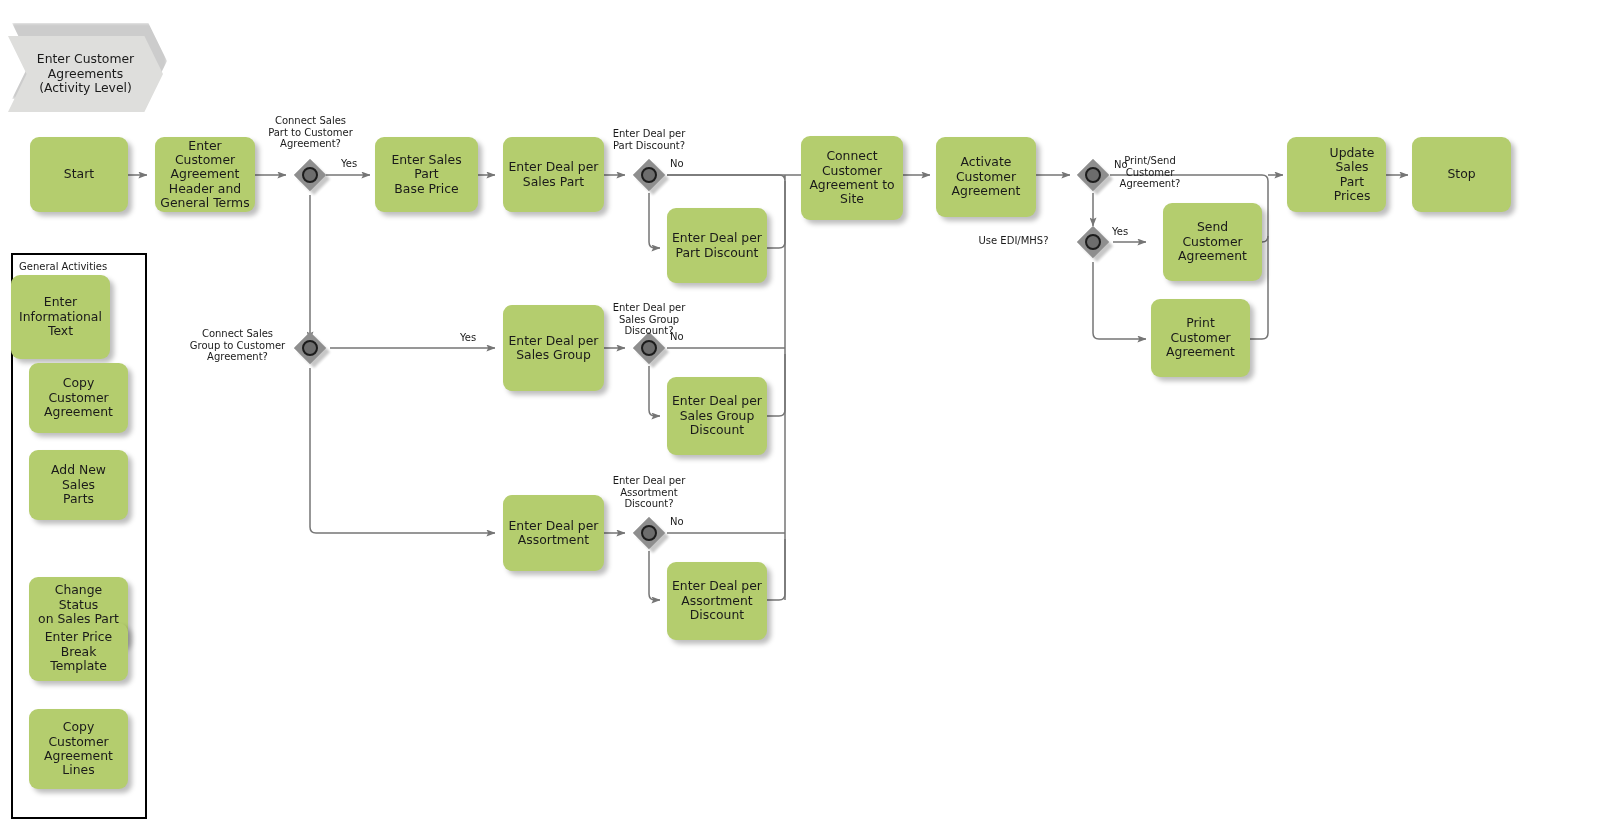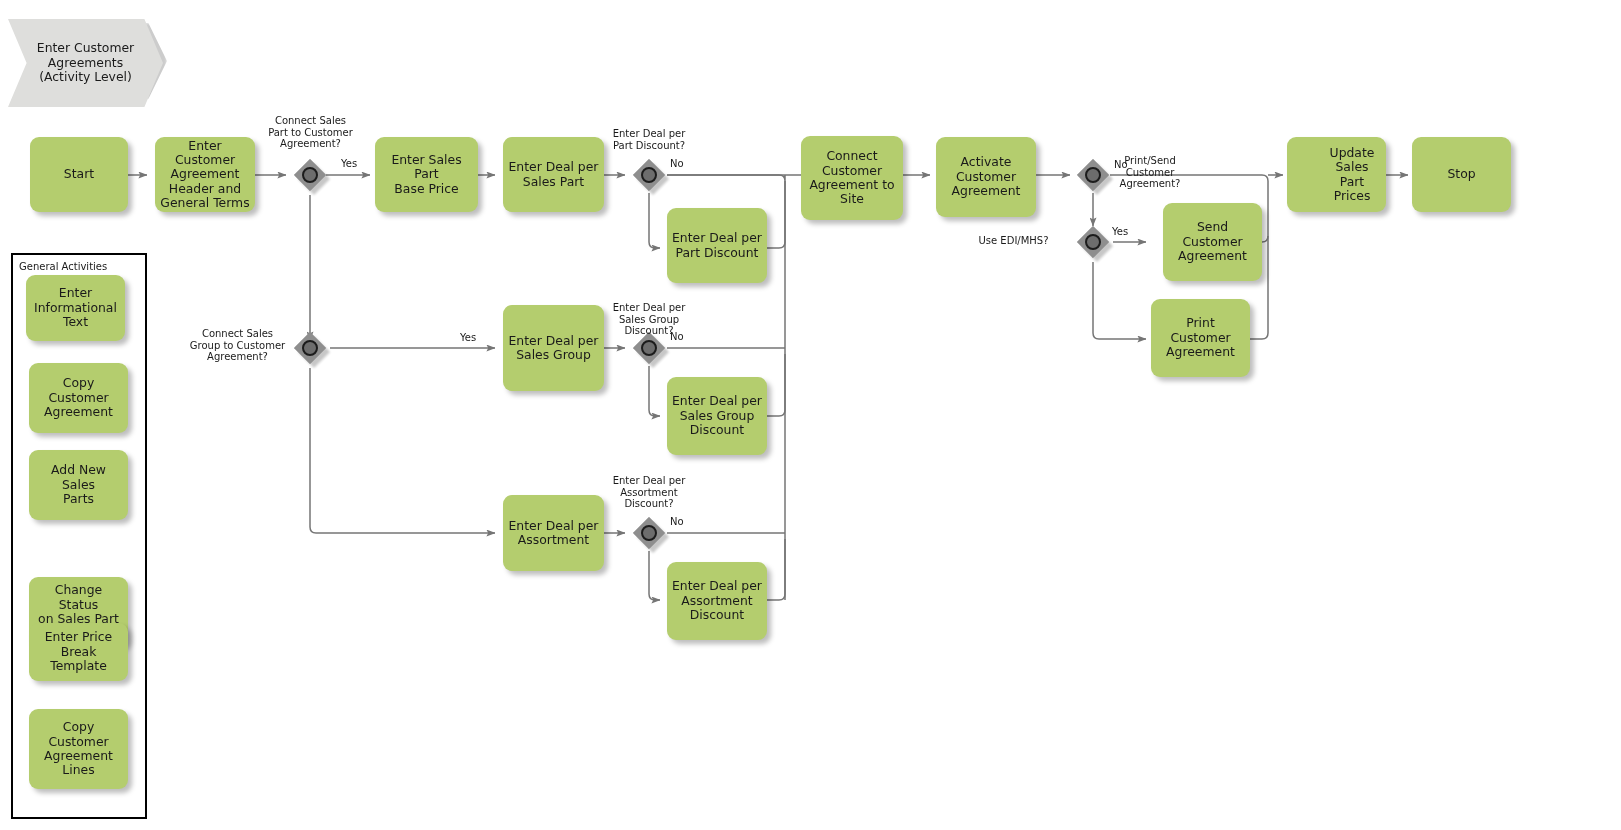--- a/index.html
+++ b/index.html
@@ -43,23 +43,23 @@
     line-height: 1.16;
     padding: 2px 5px;
     z-index: 4;
   }
   .task span { display: block; white-space: pre-line; }
 
   
   .banner {
     position: absolute;
     left: 8px;
-    top: 19px;
+    top: 36px;
     width: 155px;
-    height: 88px;
+    height: 76px;
     background: #dededc;
     -webkit-clip-path: polygon(0 0, 88% 0, 100% 50%, 88% 100%, 0 100%, 12% 50%);
     clip-path: polygon(0 0, 88% 0, 100% 50%, 88% 100%, 0 100%, 12% 50%);
     display: flex;
     align-items: center;
     justify-content: center;
     text-align: center;
     font-size: 12.4px;
     line-height: 1.2;
     color: #1a1a1a;
@@ -391,21 +391,21 @@
 
   <div class="label left" style="left:670px; top:516px;">No</div>
 
   <div class="label left" style="left:1114px; top:159px;">No</div>
 
   <div class="label left" style="left:1112px; top:226px;">Yes</div>
 
   <div class="panel"></div>
   <div class="panel-title">General Activities</div>
 
-  <div class="task" style="left:26px; top:275px; width:99px; height:66px;">
+  <div class="task" style="left:11px; top:275px; width:99px; height:84px;">
     <span>Enter
 Informational
 Text</span>
   </div>
 
   <div class="task" style="left:29px; top:363px; width:99px; height:70px;">
     <span>Copy Customer
 Agreement</span>
   </div>
 

